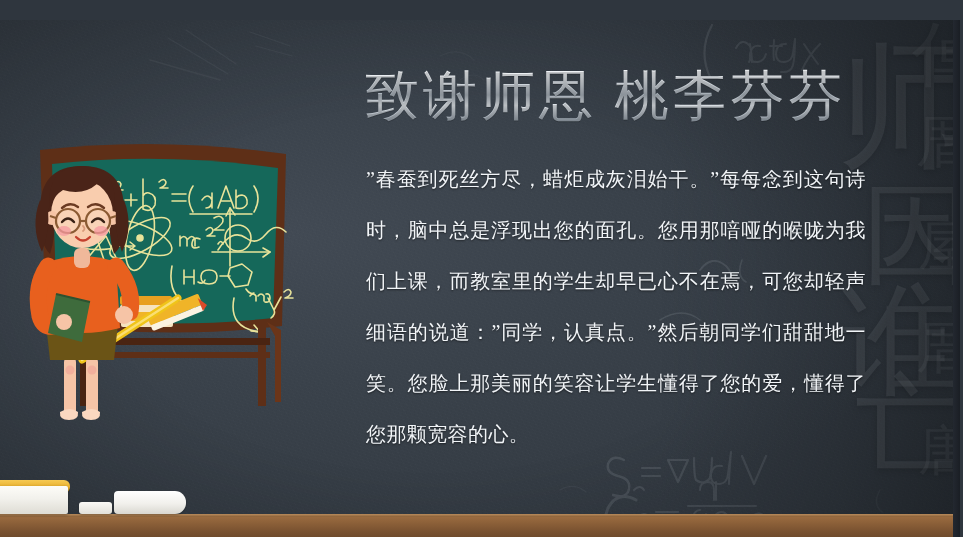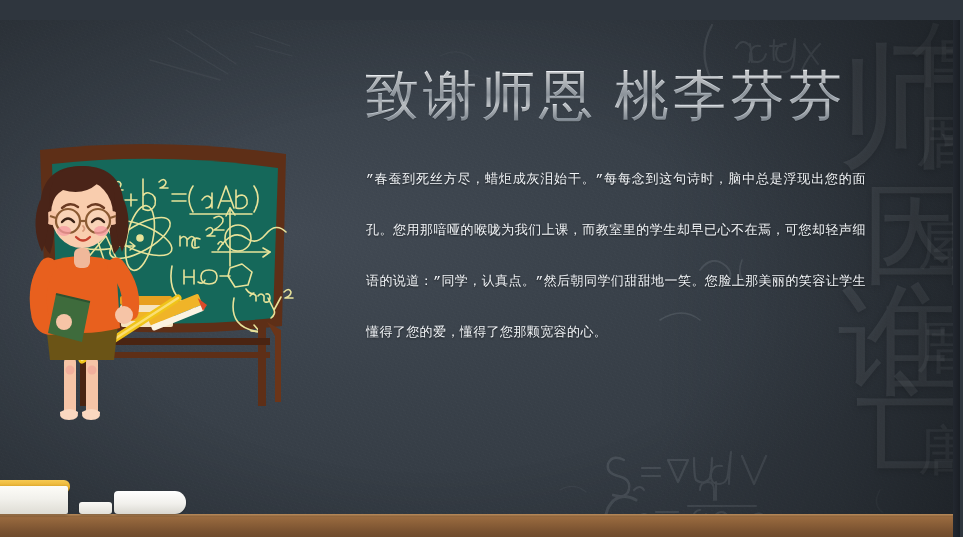--- a/index.html
+++ b/index.html
@@ -120,22 +120,22 @@
     font-family:"Liberation Serif", serif;
     font-size:54px; letter-spacing:4px; font-weight:400;
     white-space:nowrap;
     color:rgba(20,24,28,.45);
     transform:translate(1.5px,2px);
     z-index:-1;
   }
 
   .body-text {
     position:absolute; left:366px; top:134px; width:500px;
-    font-family:Liberation Mono, monospace;
-    font-size:13px;
+    font-family:Liberation Serif, serif;
+    font-size:20px;
     line-height:51px;
     color:#f2f5f8;
     letter-spacing:.4px;
     text-align:justify;
     text-shadow:0 1px 2px rgba(0,0,0,.55);
   }
 </style>
 </head>
 <body>
 

